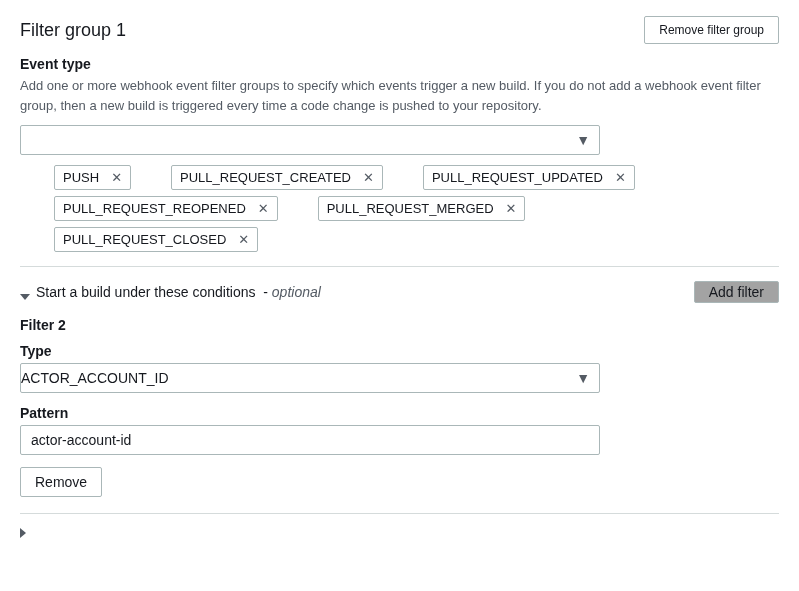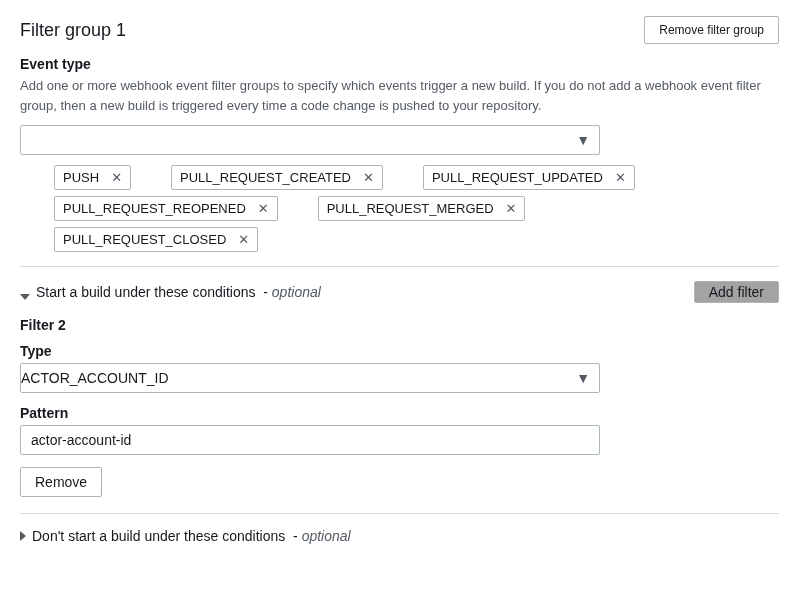--- a/index.html
+++ b/index.html
@@ -329,17 +329,13 @@
     <input class="text-input" type="text" value="actor-account-id" style="">
   </div>
 
   <button class="remove-btn">Remove</button>
 </div>
 
 <hr class="divider">
 
 <div class="dont-start-row">
   <span class="triangle-right"></span>
-  <span class="conditions-text">
-    <span>Don't start a build under these conditions</span>
-    &nbsp;-&nbsp;<span class="optional-text">optional</span>
-  </span>
 </div>
 
 </body></html>

